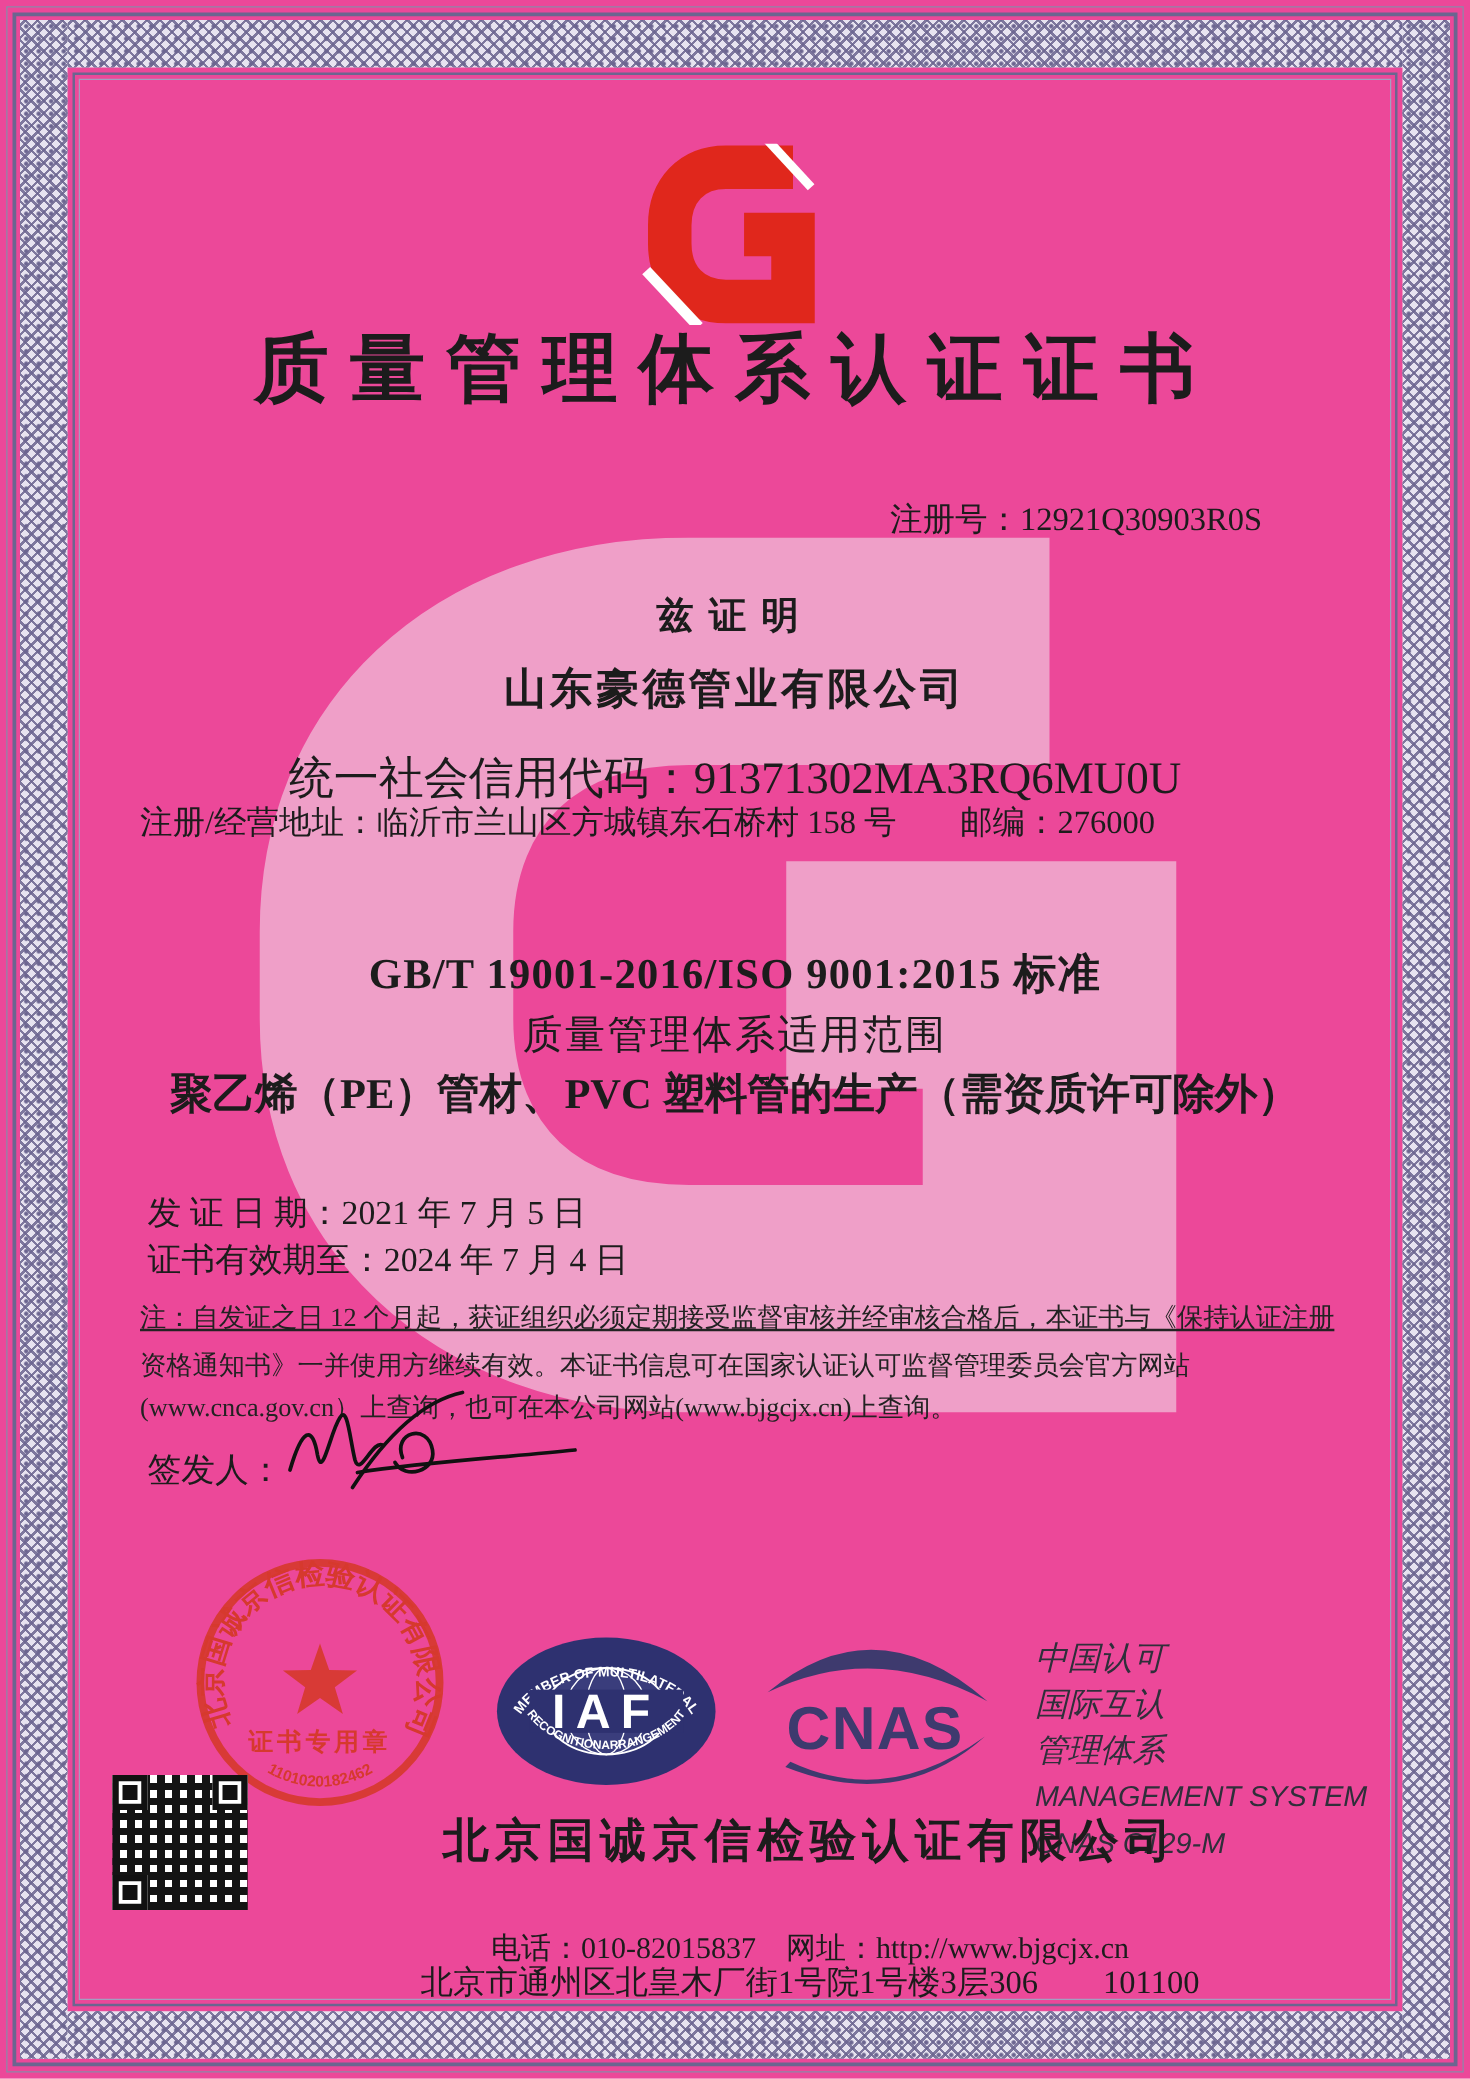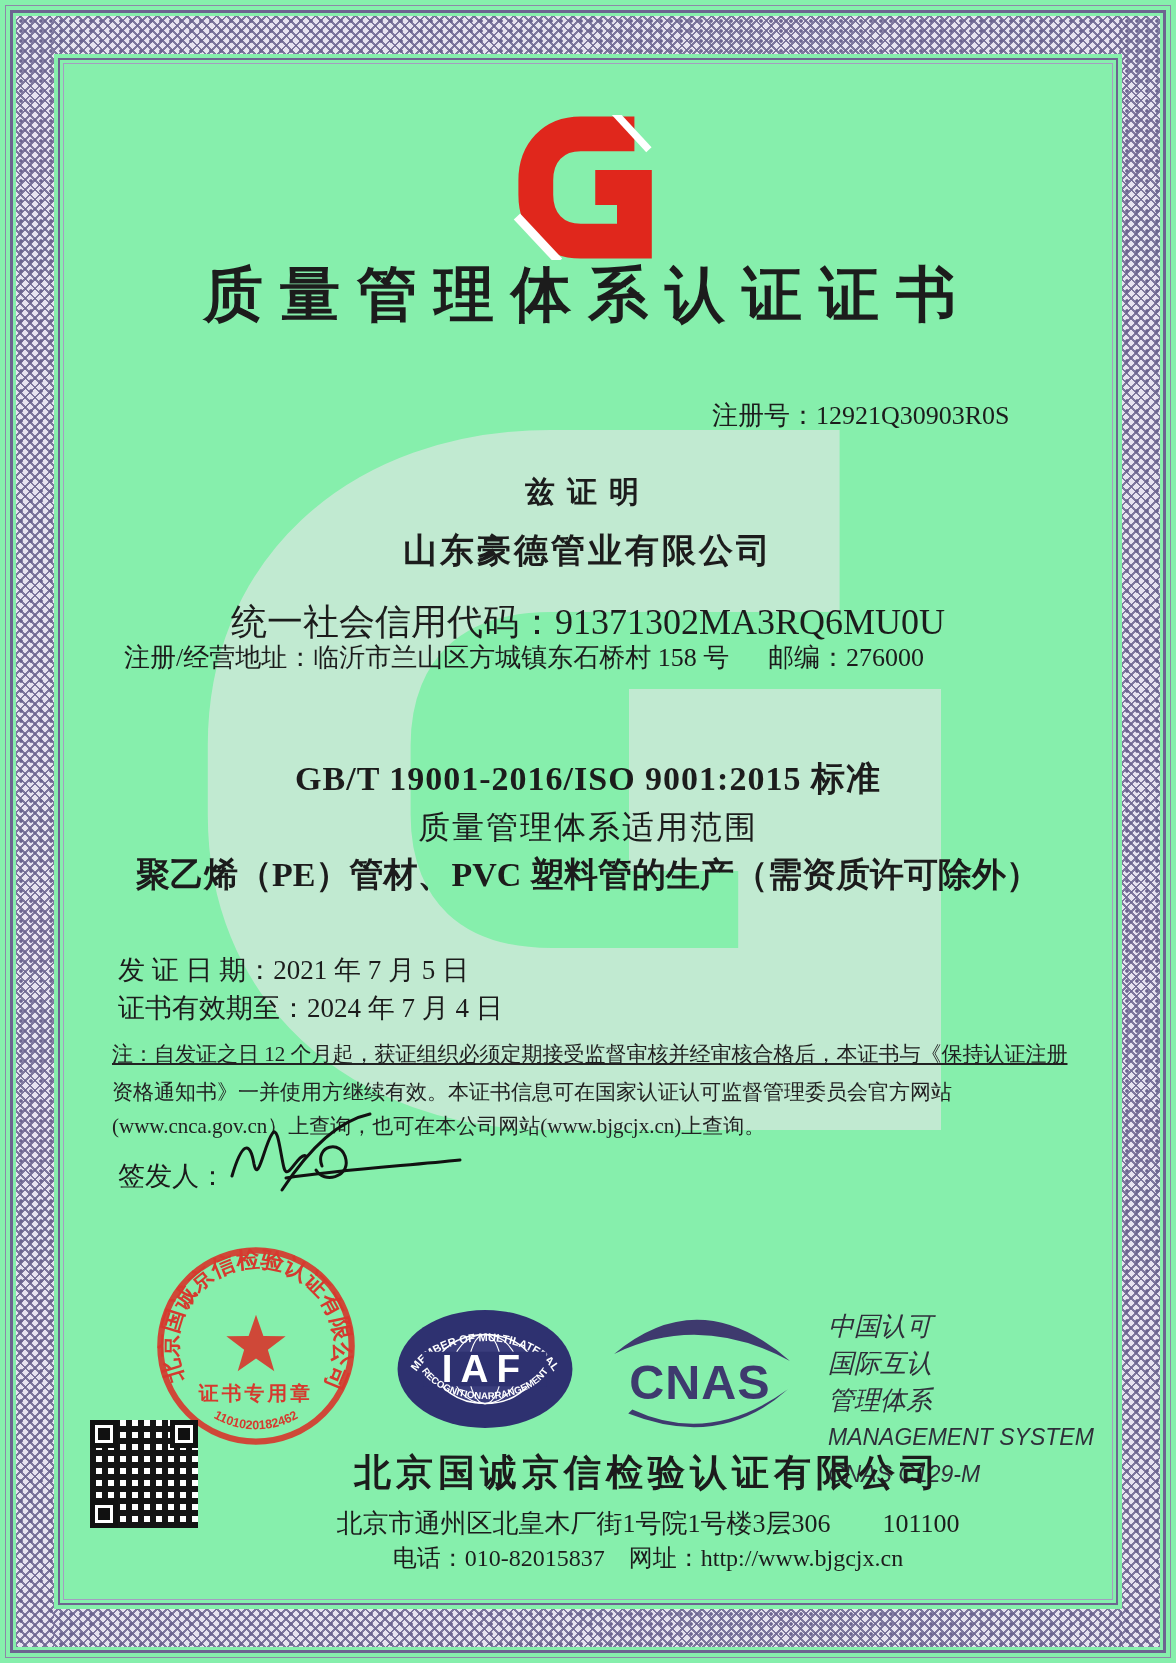--- a/index.html
+++ b/index.html
@@ -1,18 +1,18 @@
 <!DOCTYPE html>
 <html><head>
 <meta charset="utf-8">
 <style>
   html,body{margin:0;padding:0;background:#fff;}
   .page{
     position:relative;width:1176px;height:1663px;margin:0 auto;
-    background:#86efac;overflow:hidden;
+    background:#ec4899;overflow:hidden;
     font-family:"Liberation Serif","DejaVu Serif",serif;color:#1c1c1c;
   }
   .abs{position:absolute;}
   .center{left:0;right:0;text-align:center;}
   
   .frame-edge{position:absolute;inset:5px;border:1px solid #8d87a8;pointer-events:none;}
   .frame-outer{position:absolute;inset:10px;border:3px solid #6c6590;pointer-events:none;}
   .band{position:absolute;background:
       repeating-radial-gradient(circle at 5px 5px,#6c6590 0 1.4px,transparent 2.2px 100%),
       repeating-linear-gradient(45deg,rgba(108,101,144,.85) 0 2px,transparent 2px 7px),
@@ -29,21 +29,21 @@
   .watermark{position:absolute;left:200px;top:430px;width:780px;height:700px;opacity:.55;}
   
   .t-title{top:255px;font-family:"Liberation Sans","DejaVu Sans",sans-serif;
     font-weight:bold;font-size:60px;letter-spacing:17px;white-space:nowrap;}
   .t-reg{top:398px;left:712px;font-size:26px;white-space:nowrap;}
   .t-certify{top:472px;font-family:"Liberation Sans","DejaVu Sans",sans-serif;
     font-weight:bold;font-size:30px;letter-spacing:12px;}
   .t-company{top:528px;font-family:"Liberation Sans","DejaVu Sans",sans-serif;
     font-weight:bold;font-size:34px;letter-spacing:3px;}
   .t-credit{top:598px;font-size:36px;}
-  .t-address{top:640px;left:124px;font-size:26px;white-space:nowrap;}
+  .t-address{top:640px;left:112px;font-size:26px;white-space:nowrap;}
   .t-postcode{top:640px;left:768px;font-size:26px;white-space:nowrap;}
   .t-conform{top:718px;font-size:27px;letter-spacing:2px;}
   .t-standard{top:756px;font-size:34px;font-weight:bold;letter-spacing:1px;}
   .t-scopehead{top:806px;font-size:32px;letter-spacing:2px;}
   .t-scope{top:852px;font-size:34px;font-weight:bold;white-space:nowrap;}
   .t-date1{top:952px;left:118px;font-size:27px;white-space:nowrap;}
   .t-date2{top:990px;left:118px;font-size:27px;white-space:nowrap;}
   .t-note{left:112px;font-size:21px;white-space:nowrap;color:#222;}
   .t-note1{top:1040px;text-decoration:underline;}.t-note2{top:1078px;}.t-note3{top:1112px;}
   .t-signer{top:1158px;left:118px;font-size:27px;}
@@ -57,21 +57,21 @@
   
   .qr{left:90px;top:1420px;width:108px;height:108px;background:
       repeating-linear-gradient(0deg,#141414 0 6px,transparent 6px 12px),
       repeating-linear-gradient(90deg,#141414 0 6px,#fff 6px 12px);}
   .qr-finder{position:absolute;width:18px;height:18px;border:5px solid #111;background:#fff;}
   .qr-finder::after{content:'';position:absolute;inset:3px;background:#111;}
   .qr-f1{left:0;top:0;}.qr-f2{right:0;top:0;}.qr-f3{left:0;bottom:0;}
   .t-issuer{top:1448px;left:200px;right:80px;text-align:center;
     font-family:"Liberation Sans","DejaVu Sans",sans-serif;font-weight:bold;
     font-size:37px;letter-spacing:5px;white-space:nowrap;}
-  .t-issuer-addr{top:1506px;left:200px;right:80px;text-align:center;font-size:26px;white-space:nowrap;}
+  .t-issuer-addr{top:1568px;left:200px;right:80px;text-align:center;font-size:26px;white-space:nowrap;}
   .t-issuer-tel{top:1542px;left:200px;right:80px;text-align:center;font-size:24px;white-space:nowrap;}
   .logo-box{left:513px;top:115px;width:150px;height:145px;}
 </style>
 </head>
 <body>
 
 <div class="page">
 
   <div class="frame-edge"></div>
   <div class="frame-outer"></div>

